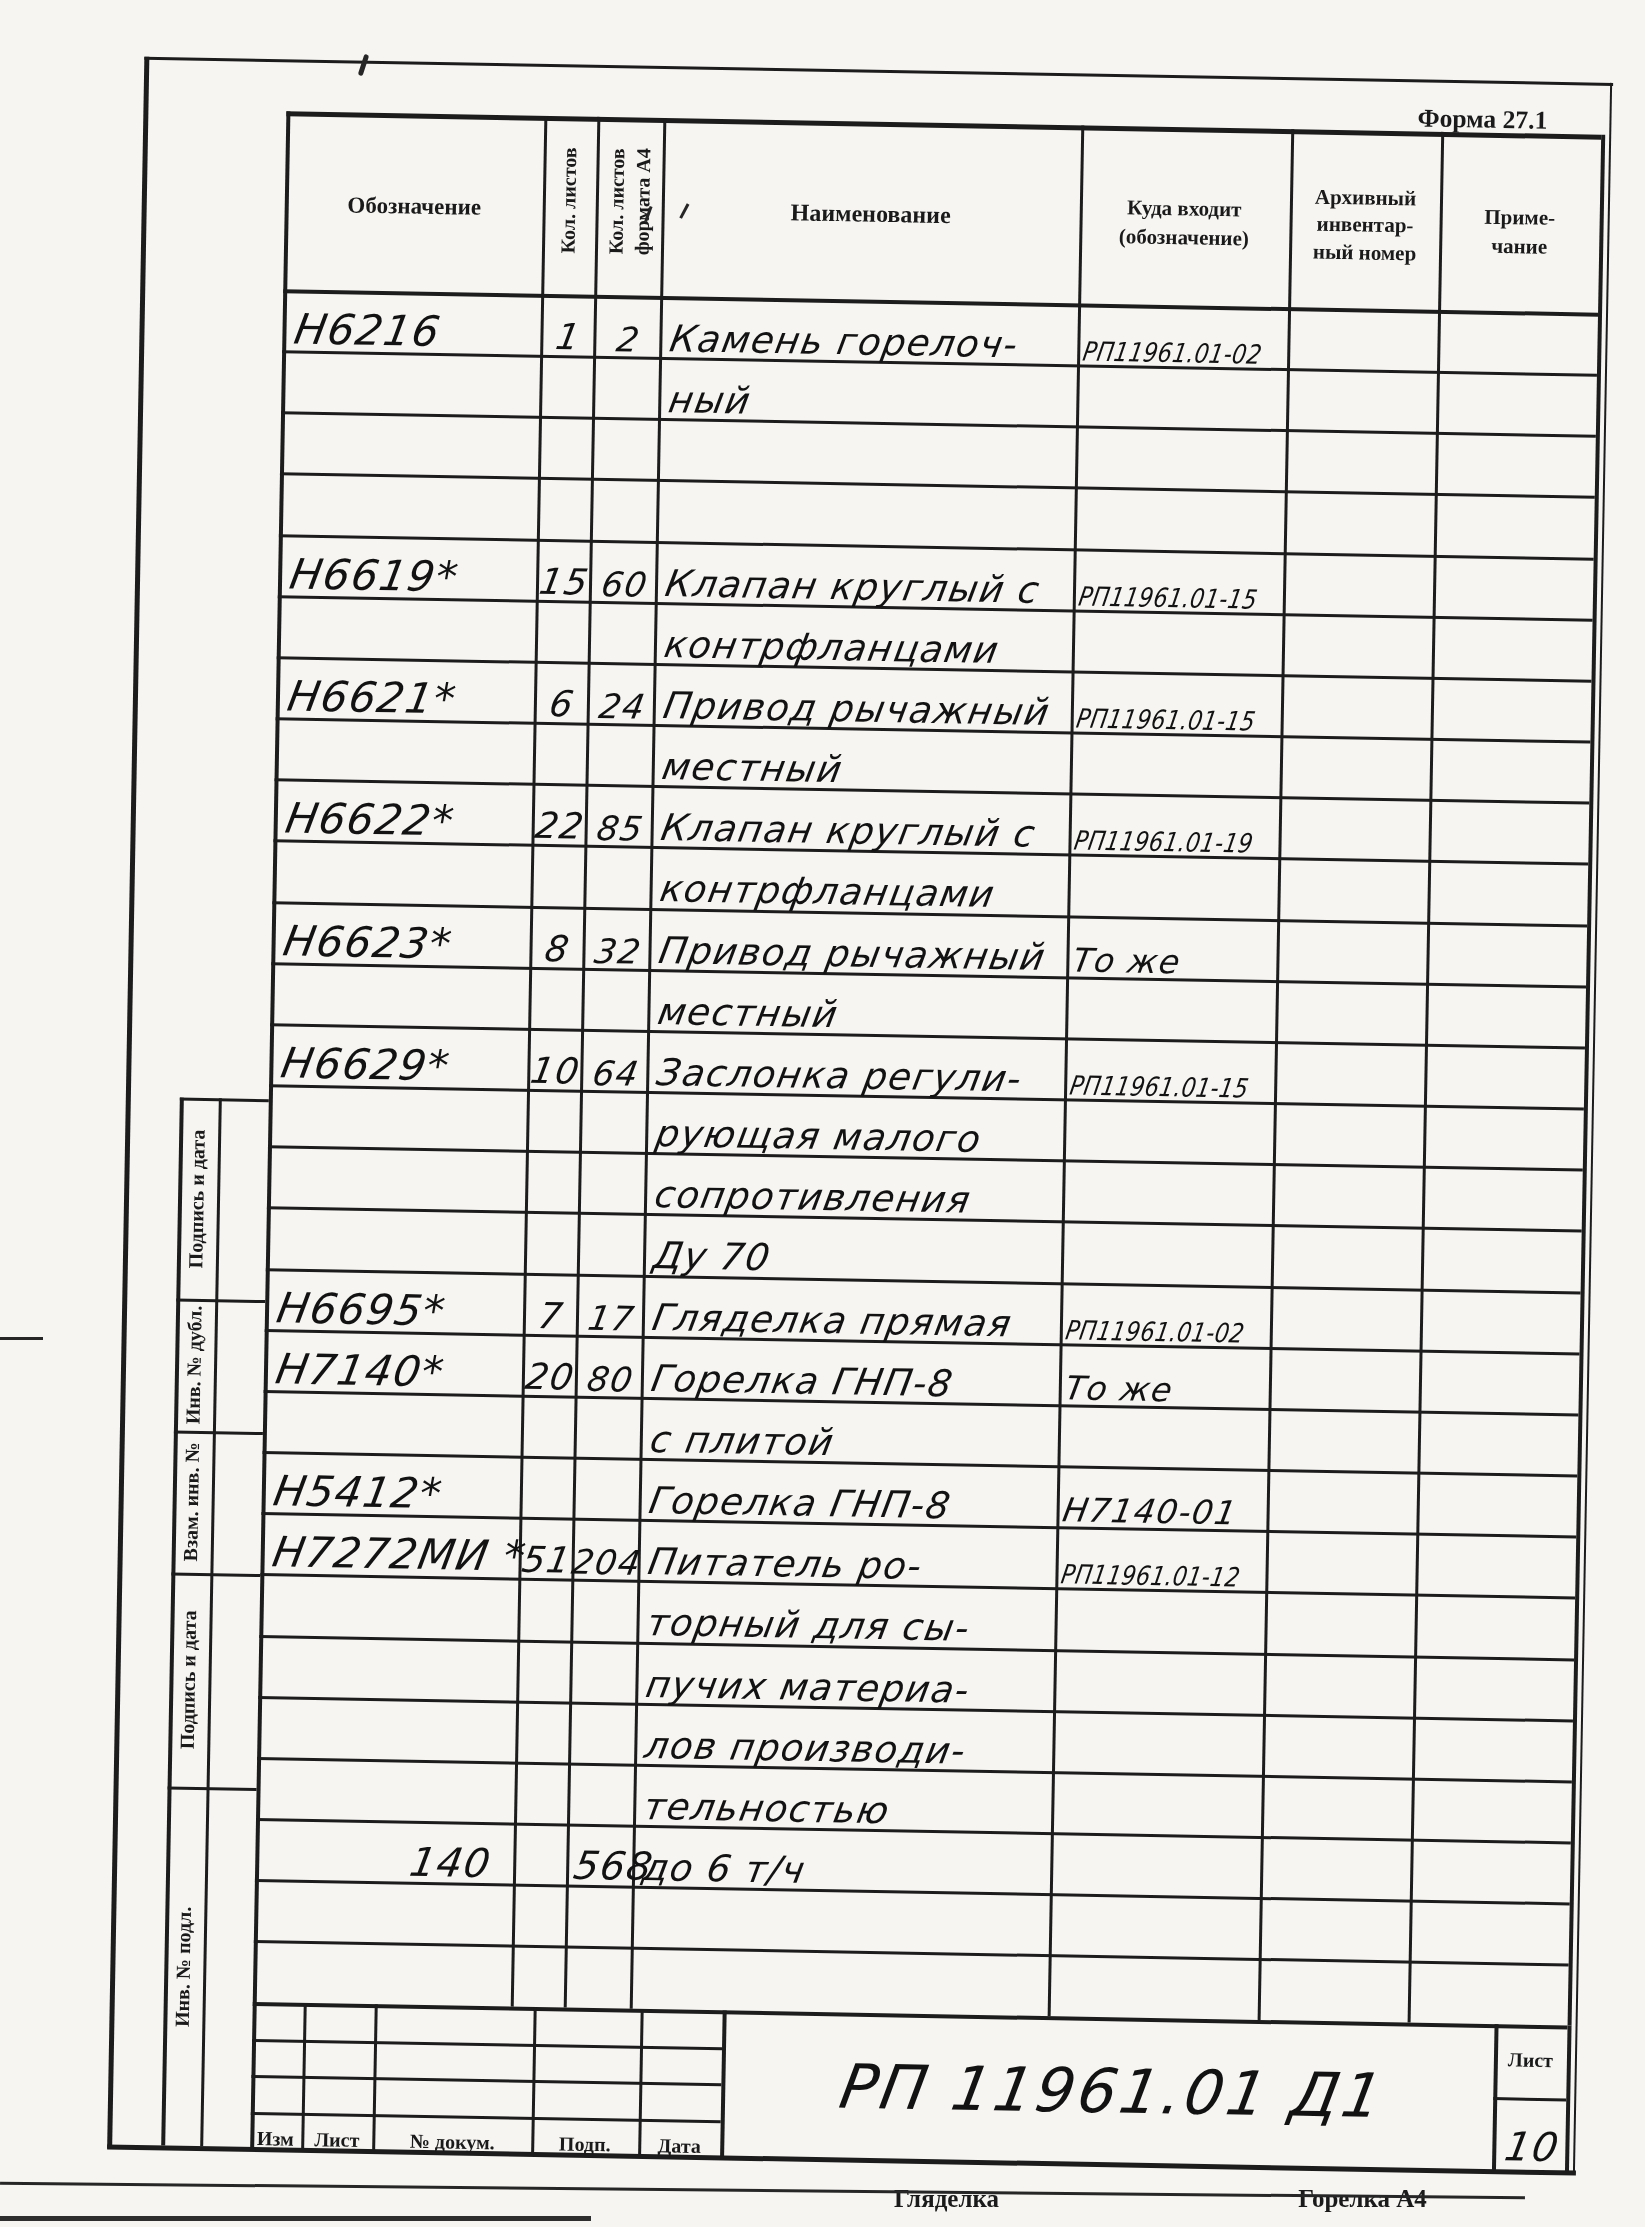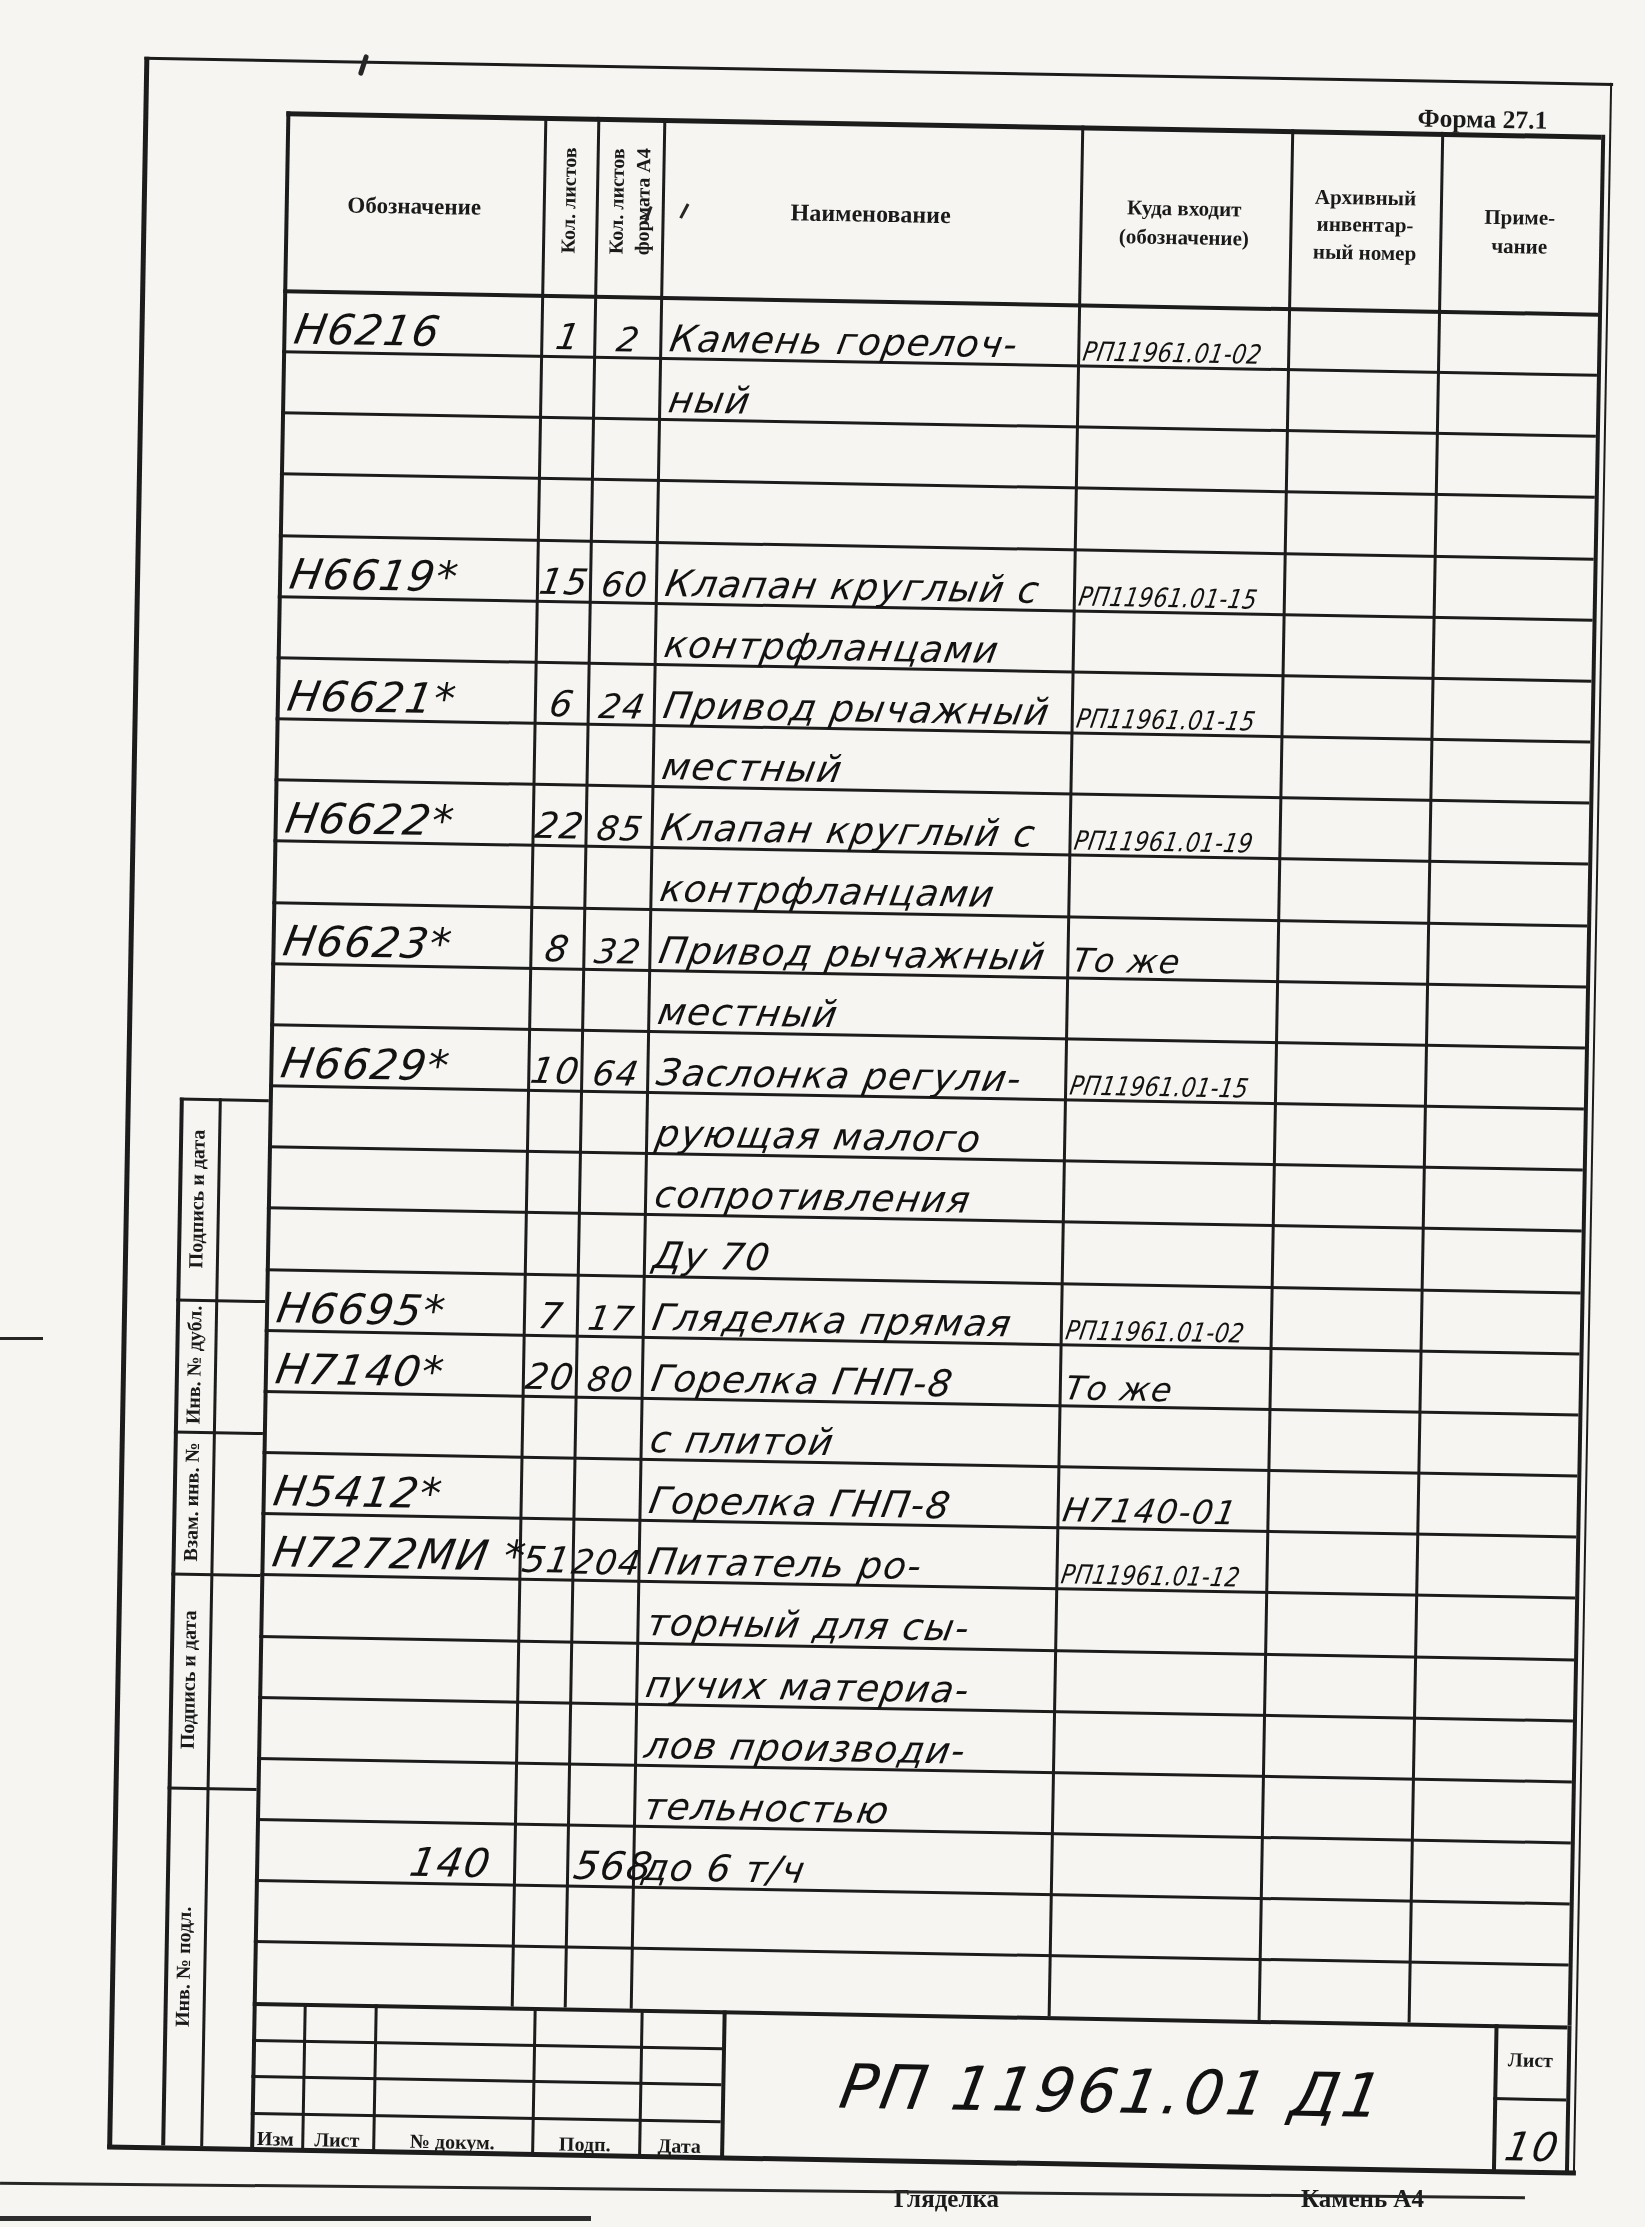--- a/index.html
+++ b/index.html
@@ -332,21 +332,21 @@
     <div class="docnum" style="left:739px;top:2012px;width:771px;height:146px;">
       <span class="hw sk" style="font-size:61px;letter-spacing:3.2px;">РП 11961.01 Д1</span>
     </div>
     <div class="serif ctr" style="left:1511px;top:2037px;width:73px;font-size:20px;">Лист</div>
     <div class="cell ctr" style="left:1511px;top:2091px;width:73px;height:63px;padding-bottom:6.4px;">
       <span class="hw sk" style="font-size:40px;">10</span>
     </div>
   </div>
 
   <div class="serif ctr" style="left:844px;top:2185px;width:205px;font-size:25px;">Гляделка</div>
-  <div class="serif ctr" style="left:1260px;top:2185px;width:205px;font-size:25px;">Камень А4</div>
+  <div class="serif ctr" style="left:1260px;top:2185px;width:205px;font-size:25px;">Горелка А4</div>
 
   <div class="art" style="left:0;top:1337px;width:43px;height:3.2px;"></div>
   <div class="art" style="left:0;top:2216px;width:591px;height:4.6px;background:#2e2e2e;"></div>
   <div class="art" style="left:0;top:2189px;width:1525px;height:2.7px;transform:rotate(0.55deg);"></div>
   <div class="art" style="left:361px;top:54px;width:4.6px;height:22px;transform:rotate(18deg);border-radius:2.3px;"></div>
   <div class="art" style="left:647px;top:206px;width:2.7px;height:15.5px;transform:rotate(20deg);"></div>
   <div class="art" style="left:683px;top:203px;width:2.7px;height:15.5px;transform:rotate(28deg);"></div>
 </div>
 
 

